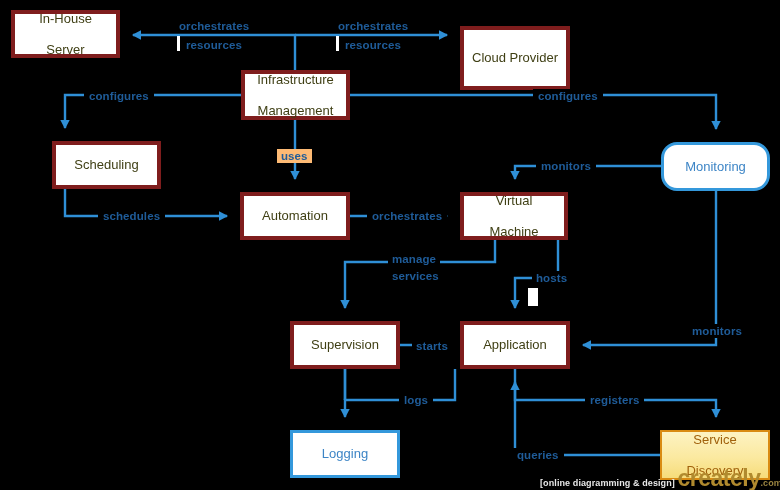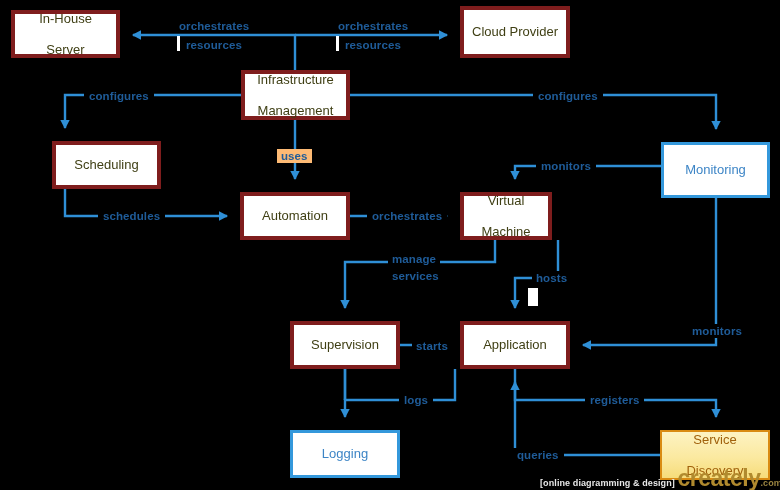--- a/index.html
+++ b/index.html
@@ -78,42 +78,42 @@
 
       <path d="M660,455 L515,455 L515,382" marker-end="url(#ah)"></path>
     </g>
   </svg>
 
   <div class="node n-green" style="left:11px;top:10px;width:109px;height:48px;">
     <span><span>In-House</span><br>
           <span>Server</span></span>
   </div>
 
-  <div class="node n-green" style="left:460px;top:6px;width:110px;height:52px;">
+  <div class="node n-green" style="left:460px;top:26px;width:110px;height:64px;">
     <span>Cloud Provider</span>
   </div>
 
   <div class="node n-green" style="left:241px;top:70px;width:109px;height:50px;justify-content:flex-end;">
     <span><span>Infrastructure</span><br>
           <span>Management</span></span>
   </div>
 
   <div class="node n-green" style="left:11px;top:141px;width:109px;height:48px;margin-left:41px;">
     <span>Scheduling</span>
   </div>
 
-  <div class="node n-white" style="left:661px;top:142px;width:109px;height:56px;">
+  <div class="node n-white" style="left:661px;top:142px;width:109px;height:49px;border-radius:16px;">
     <span>Monitoring</span>
   </div>
 
   <div class="node n-green" style="left:240px;top:192px;width:110px;height:48px;">
     <span>Automation</span>
   </div>
 
-  <div class="node n-green" style="left:460px;top:192px;width:92px;height:48px;">
+  <div class="node n-green" style="left:460px;top:192px;width:108px;height:48px;">
     <span><span>Virtual</span><br>
           <span>Machine</span></span>
   </div>
 
   <div class="node n-green" style="left:290px;top:321px;width:110px;height:48px;">
     <span>Supervision</span>
   </div>
 
   <div class="node n-green" style="left:460px;top:321px;width:110px;height:48px;">
     <span>Application</span>

